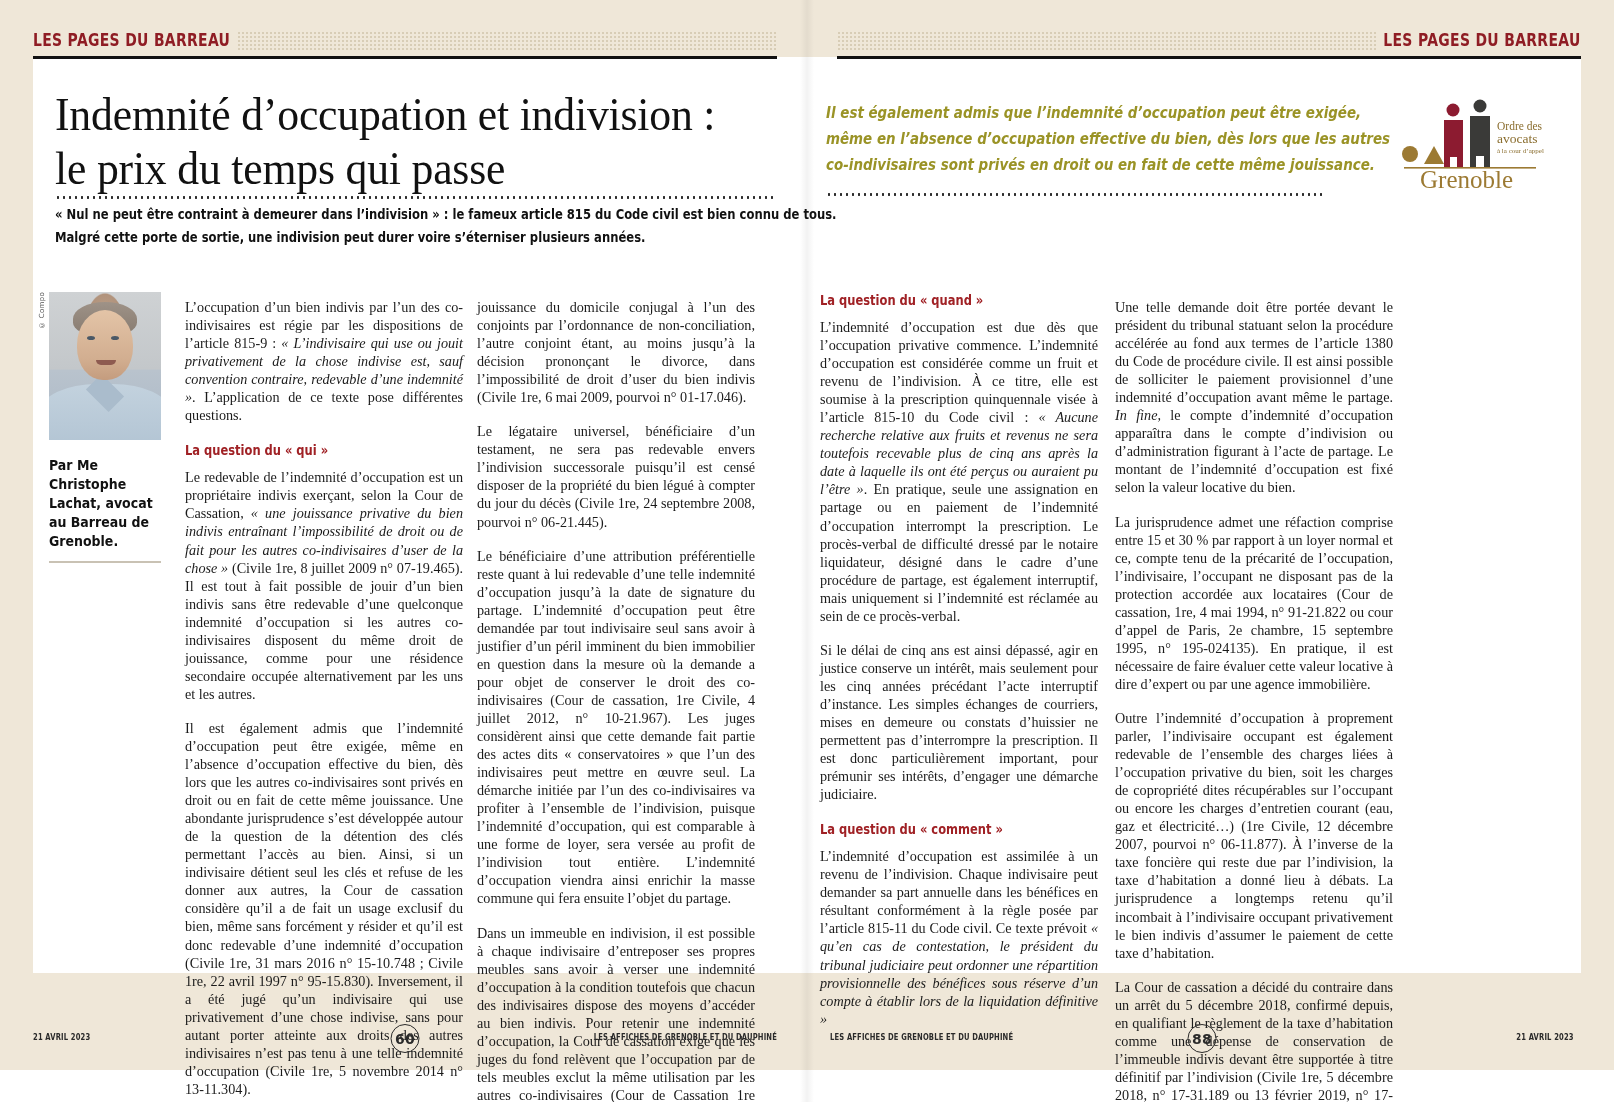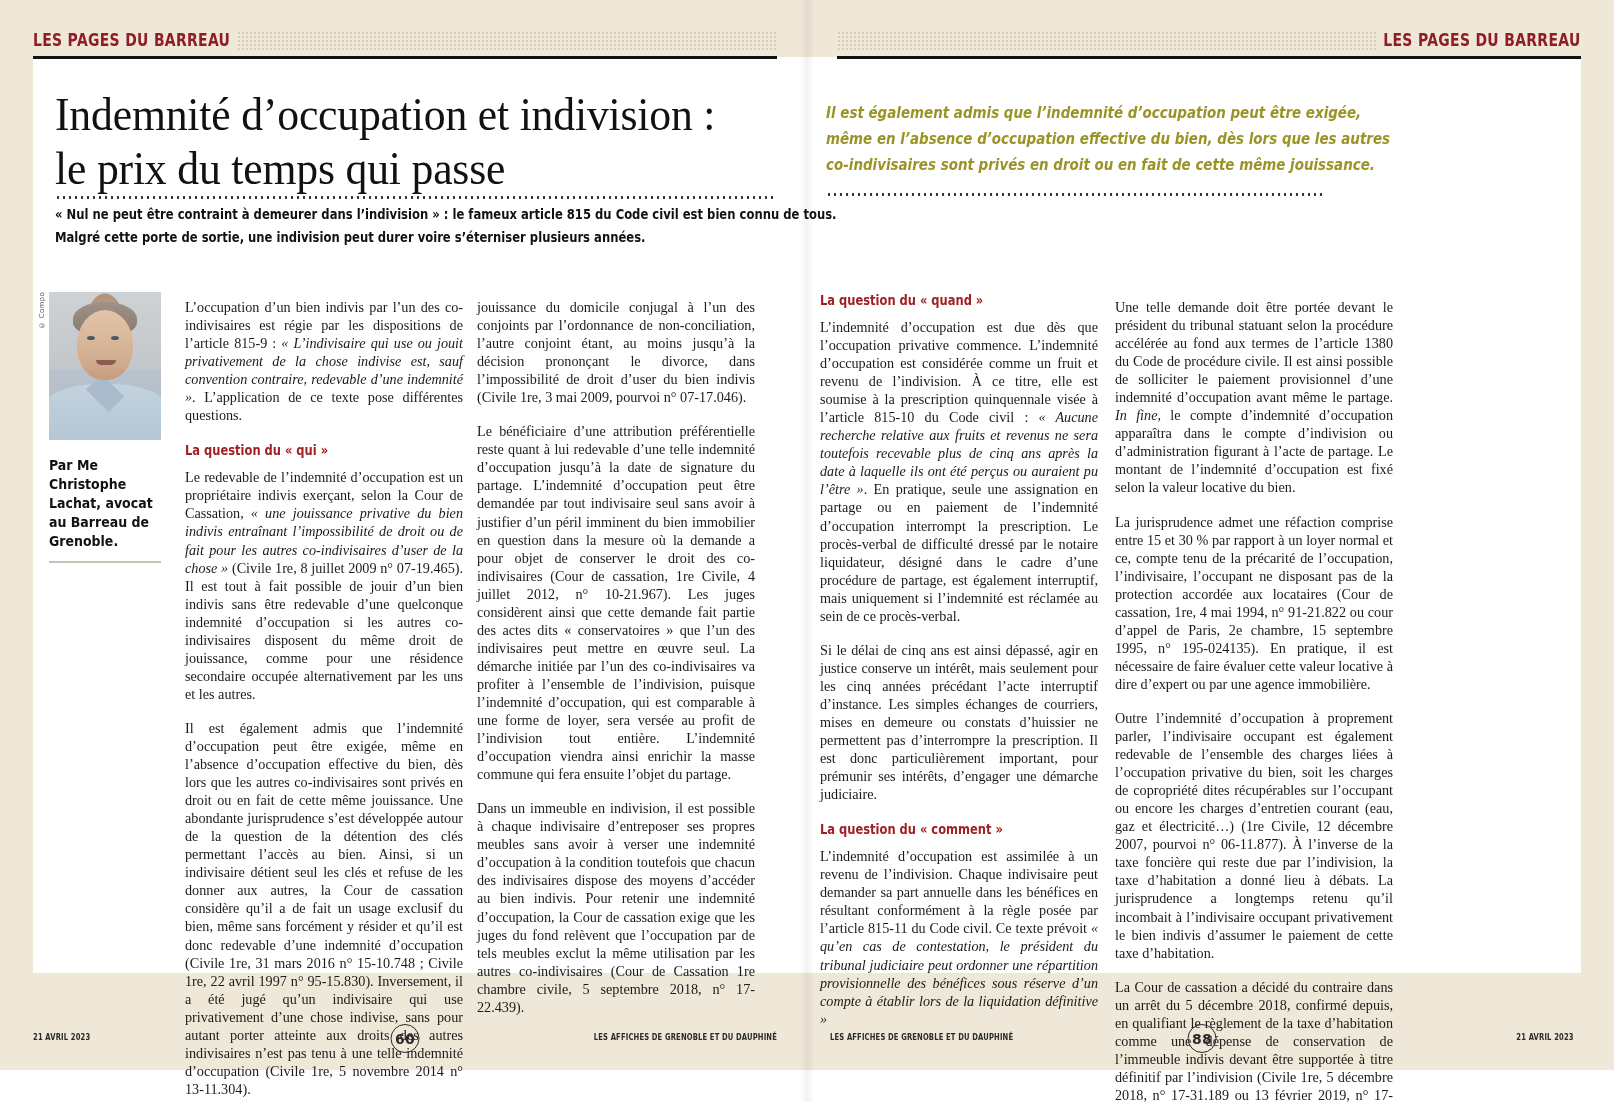--- a/index.html
+++ b/index.html
@@ -397,20 +397,35 @@
     <span class="sf-line">Malgré cette porte de sortie, une indivision peut durer voire s’éterniser plusieurs années.</span>
   </div>
 
   <div class="pullquote">
     <span class="pq-line">Il est également admis que l’indemnité d’occupation peut être exigée,</span>
     <span class="pq-line">même en l’absence d’occupation effective du bien, dès lors que les autres</span>
     <span class="pq-line">co-indivisaires sont privés en droit ou en fait de cette même jouissance.</span>
   </div>
   <div class="dotrule dotrule-pq"></div>
 
+  <div class="barlogo">
+    <svg width="148" height="96" viewBox="0 0 148 96" xmlns="http://www.w3.org/2000/svg">
+      <circle cx="14" cy="58" r="8" fill="#9c7a33"></circle>
+      <polygon points="38,50 48,68 28,68" fill="#9c7a33"></polygon>
+      <circle cx="57" cy="14" r="6.5" fill="#8c1b30"></circle>
+      <path d="M48 24 h19 v47 h-6 v-10 h-7 v10 h-6 z" fill="#8c1b30"></path>
+      <circle cx="84" cy="10" r="6.5" fill="#3a3a38"></circle>
+      <path d="M74 20 h20 v51 h-6 v-11 h-8 v11 h-6 z M80 20 h8 v9 h-8 z" fill="#3a3a38"></path>
+      <rect x="8" y="71" width="132" height="1.6" fill="#9c7a33"></rect>
+      <text x="101" y="34" font-family="Liberation Serif, serif" font-size="11.5" fill="#8a6d2e">Ordre des</text>
+      <text x="101" y="47" font-family="Liberation Serif, serif" font-size="13.5" fill="#8a6d2e">avocats</text>
+      <text x="101" y="57" font-family="Liberation Serif, serif" font-size="7" fill="#8a6d2e">à la cour d’appel</text>
+      <text x="24" y="92" font-family="Liberation Serif, serif" font-size="25" fill="#9c7a33">Grenoble</text>
+    </svg>
+  </div>
 
   <div class="credit">© Compo</div>
   <div class="photo-wrap">
     <div class="photo">
       <div class="torso"></div>
       <div class="collar"></div>
       <div class="hair"></div>
       <div class="face"></div>
       <div class="eyeL"></div>
       <div class="eyeR"></div>
@@ -426,21 +441,22 @@
     </p>
     <div class="subhead">La question du « qui »</div>
     <p>
       <span>Le redevable de l’indemnité d’occupation est un propriétaire indivis exerçant, selon la Cour de Cassation, </span><i>« une jouissance privative du bien indivis entraînant l’impossibilité de droit ou de fait pour les autres co-indivisaires d’user de la chose »</i><span> (Civile 1re, 8 juillet 2009 n° 07-19.465). Il est tout à fait possible de jouir d’un bien indivis sans être redevable d’une quelconque indemnité d’occupation si les autres co-indivisaires disposent du même droit de jouissance, comme pour une résidence secondaire occupée alternativement par les uns et les autres.</span>
     </p>
     <p>Il est également admis que l’indemnité d’occupation peut être exigée, même en l’absence d’occupation effective du bien, dès lors que les autres co-indivisaires sont privés en droit ou en fait de cette même jouissance. Une abondante jurisprudence s’est développée autour de la question de la détention des clés permettant l’accès au bien. Ainsi, si un indivisaire détient seul les clés et refuse de les donner aux autres, la Cour de cassation considère qu’il a de fait un usage exclusif du bien, même sans forcément y résider et qu’il est donc redevable d’une indemnité d’occupation (Civile 1re, 31 mars 2016 n° 15-10.748 ; Civile 1re, 22 avril 1997 n° 95-15.830). Inversement, il a été jugé qu’un indivisaire qui use privativement d’une chose indivise, sans pour autant porter atteinte aux droits des autres indivisaires n’est pas tenu à une telle indemnité d’occupation (Civile 1re, 5 novembre 2014 n° 13-11.304).</p>
     <p class="tight">La jouissance privative peut ainsi résulter d’une impossibilité seulement juridique : tel est le cas en matière de divorce en raison de l’attribution de la</p>
   </div>
 
   <div class="col" id="col2">
-    <p>jouissance du domicile conjugal à l’un des conjoints par l’ordonnance de non-conciliation, l’autre conjoint étant, au moins jusqu’à la décision prononçant le divorce, dans l’impossibilité de droit d’user du bien indivis (Civile 1re, 3 mai 2009, pourvoi n° 07-17.046).</p>
+    <p>jouissance du domicile conjugal à l’un des conjoints par l’ordonnance de non-conciliation, l’autre conjoint étant, au moins jusqu’à la décision prononçant le divorce, dans l’impossibilité de droit d’user du bien indivis (Civile 1re, 6 mai 2009, pourvoi n° 01-17.046).</p>
+    <p>Le légataire universel, bénéficiaire d’un testament, ne sera pas redevable envers l’indivision successorale puisqu’il est censé disposer de la propriété du bien légué à compter du jour du décès (Civile 1re, 24 septembre 2008, pourvoi n° 06-21.445).</p>
     <p>Le bénéficiaire d’une attribution préférentielle reste quant à lui redevable d’une telle indemnité d’occupation jusqu’à la date de signature du partage. L’indemnité d’occupation peut être demandée par tout indivisaire seul sans avoir à justifier d’un péril imminent du bien immobilier en question dans la mesure où la demande a pour objet de conserver le droit des co-indivisaires (Cour de cassation, 1re Civile, 4 juillet 2012, n° 10-21.967). Les juges considèrent ainsi que cette demande fait partie des actes dits « conservatoires » que l’un des indivisaires peut mettre en œuvre seul. La démarche initiée par l’un des co-indivisaires va profiter à l’ensemble de l’indivision, puisque l’indemnité d’occupation, qui est comparable à une forme de loyer, sera versée au profit de l’indivision tout entière. L’indemnité d’occupation viendra ainsi enrichir la masse commune qui fera ensuite l’objet du partage.</p>
     <p class="tight">Dans un immeuble en indivision, il est possible à chaque indivisaire d’entreposer ses propres meubles sans avoir à verser une indemnité d’occupation à la condition toutefois que chacun des indivisaires dispose des moyens d’accéder au bien indivis. Pour retenir une indemnité d’occupation, la Cour de cassation exige que les juges du fond relèvent que l’occupation par de tels meubles exclut la même utilisation par les autres co-indivisaires (Cour de Cassation 1re chambre civile, 5 septembre 2018, n° 17-22.439).</p>
   </div>
 
   <div class="col" id="col3">
     <div class="subhead">La question du « quand »</div>
     <p>
       <span>L’indemnité d’occupation est due dès que l’occupation privative commence. L’indemnité d’occupation est considérée comme un fruit et revenu de l’indivision. À ce titre, elle est soumise à la prescription quinquennale visée à l’article 815-10 du Code civil : </span><i>« Aucune recherche relative aux fruits et revenus ne sera toutefois recevable plus de cinq ans après la date à laquelle ils ont été perçus ou auraient pu l’être »</i><span>. En pratique, seule une assignation en partage ou en paiement de l’indemnité d’occupation interrompt la prescription. Le procès-verbal de difficulté dressé par le notaire liquidateur, désigné dans le cadre d’une procédure de partage, est également interruptif, mais uniquement si l’indemnité est réclamée au sein de ce procès-verbal.</span>
     </p>
     <p>Si le délai de cinq ans est ainsi dépassé, agir en justice conserve un intérêt, mais seulement pour les cinq années précédant l’acte interruptif d’instance. Les simples échanges de courriers, mises en demeure ou constats d’huissier ne permettent pas d’interrompre la prescription. Il est donc particulièrement important, pour prémunir ses intérêts, d’engager une démarche judiciaire.</p>

